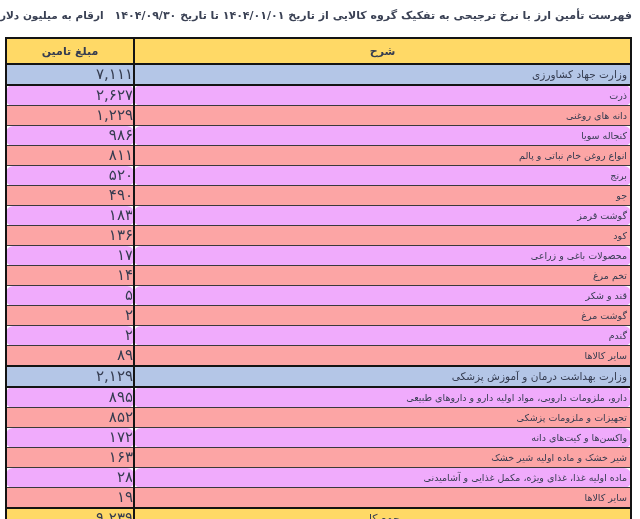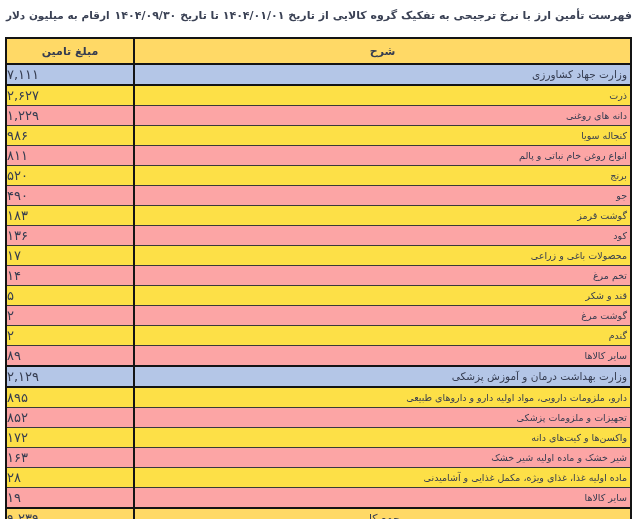--- a/index.html
+++ b/index.html
@@ -17,21 +17,21 @@
     width: 640px;
     height: 519px;
     direction: rtl;
   }
   .topbar {
     position: relative;
     height: 37px;
   }
   .units-note {
     position: absolute;
-    left: 6px;
+    left: 0;
     top: 9px;
     font-size: 10.5px;
     font-weight: bold;
     color: #3a4154;
     direction: rtl;
     white-space: nowrap;
   }
   .page-title {
     position: absolute;
     right: 8px;
@@ -71,25 +71,25 @@
     text-align: center;
     border-bottom: 2px solid #141414;
   }
   tbody tr { height: 19.4px; }
   td.desc {
     font-size: 9.5px;
     padding: 0 3px 0 2px;
     line-height: 19px;
   }
   td.amount {
-    font-size: 13px;
-    text-align: left;
+    font-size: 15px;
+    text-align: right;
     line-height: 19px;
   }
-  tr.plain   td { background: #fde047; }
+  tr.plain   td { background: #f0abfc; border-radius: 7px; }
   tr.striped td { background: #fca5a5; }
   tr.ministry td {
     background: #B4C6E7;
     border-top: 2px solid #141414;
     border-bottom: 2px solid #141414;
   }
   tr.ministry td.desc { font-size: 10.5px; }
   tr.total td {
     background: #FFD966;
     border-top: 2px solid #141414;

